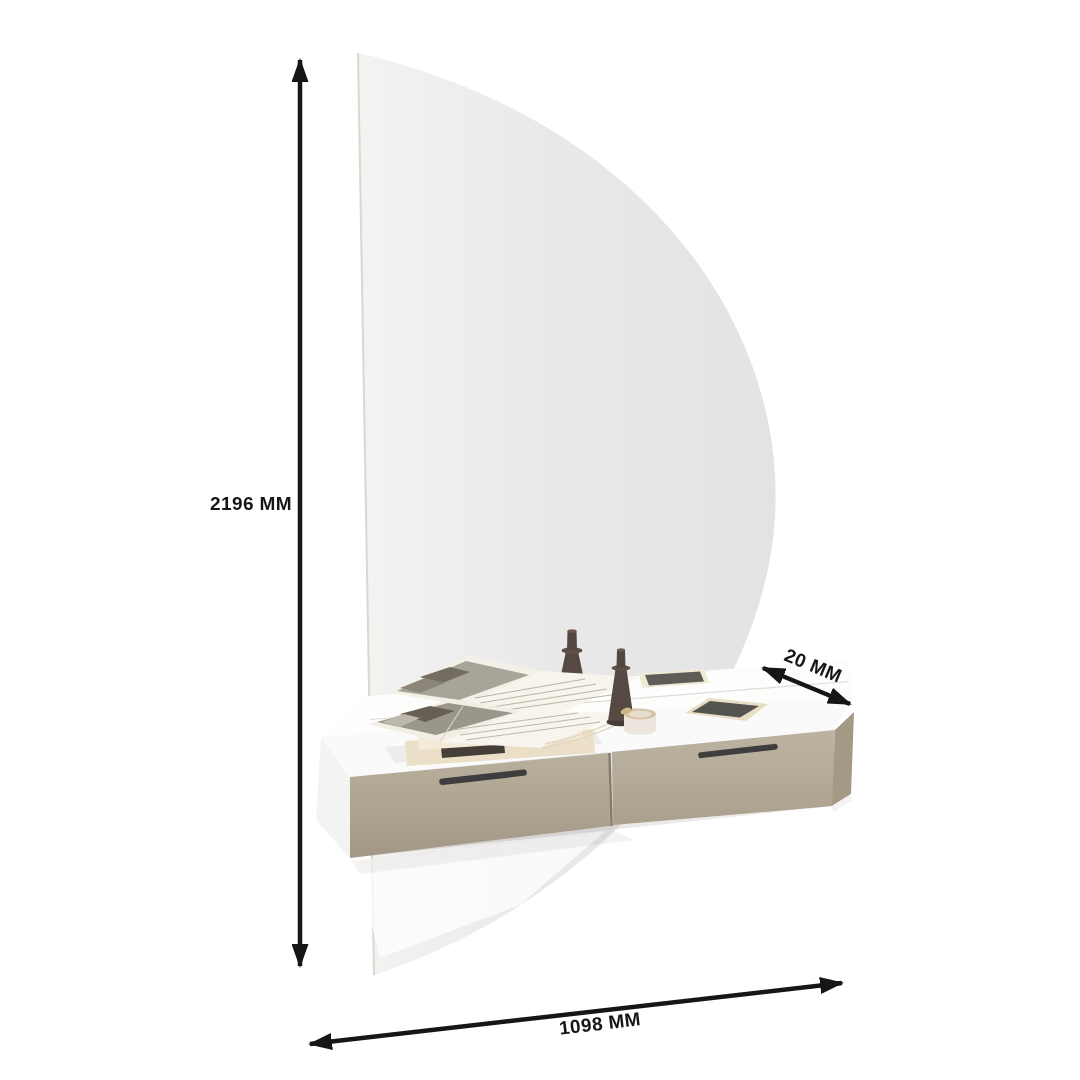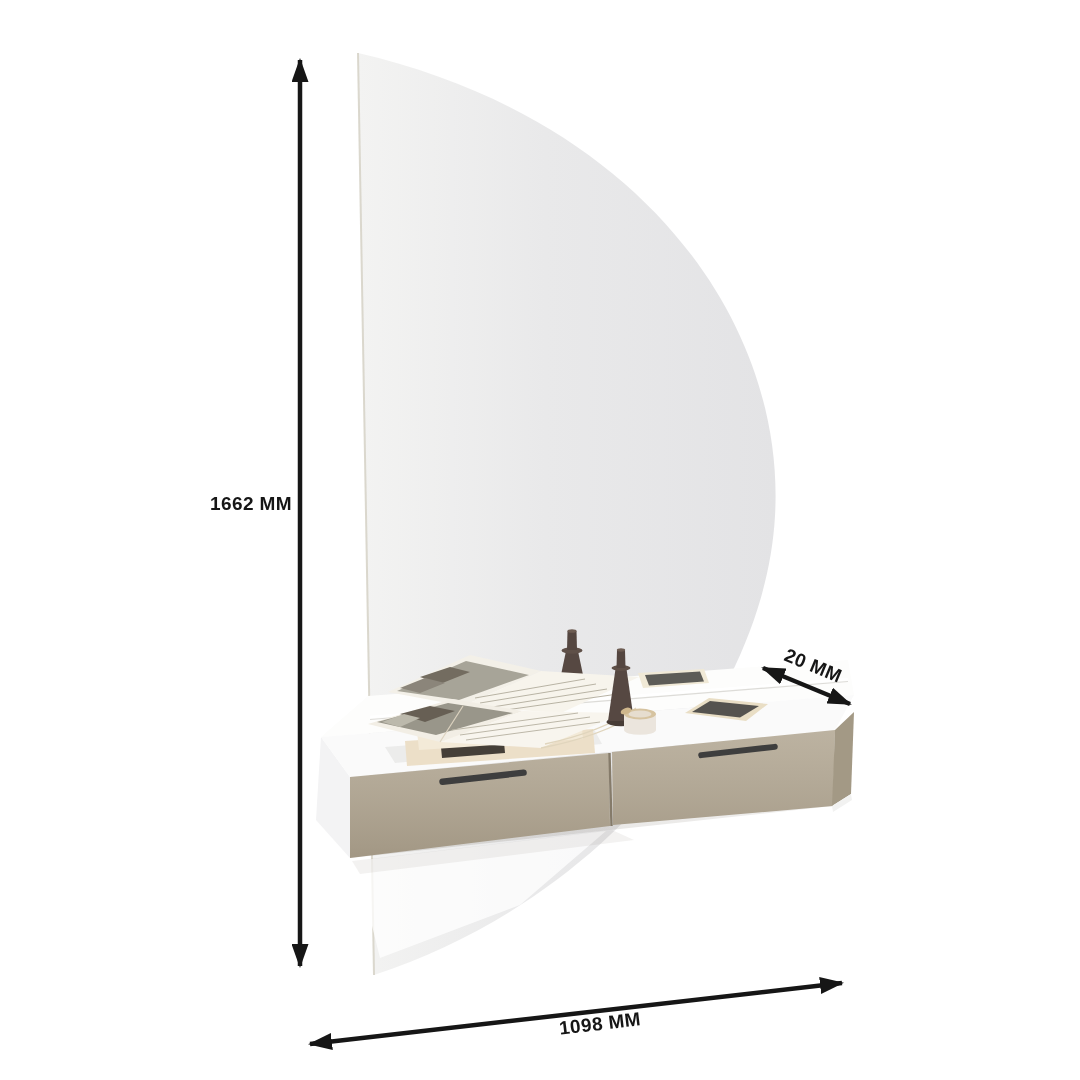--- a/index.html
+++ b/index.html
@@ -123,17 +123,17 @@
     <polygon points="692,712 710,701 759,706 740,717.5" fill="#55534f"></polygon>
   </g>
 
   <g stroke-width="4.5" fill="none">
     <line x1="300" y1="60" x2="300" y2="966" marker-start="url(#ah)" marker-end="url(#ah)" stroke="#161616"></line>
     <line x1="763" y1="668" x2="850" y2="704" marker-start="url(#ah)" marker-end="url(#ah)" stroke="#161616"></line>
     <line x1="310" y1="1044" x2="842" y2="983" marker-start="url(#ah)" marker-end="url(#ah)" stroke="#161616"></line>
   </g>
 </svg>
 
-<div class="lbl lbl-height">1662 MM</div>
+<div class="lbl lbl-height">2196 MM</div>
 <div class="lbl lbl-depth">20 MM</div>
 <div class="lbl lbl-width">1098 MM</div>
 
 </div>
 
 </body></html>

